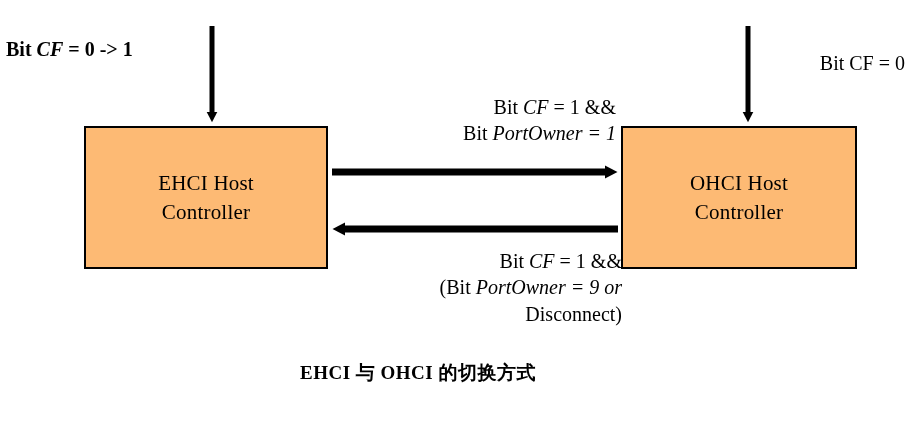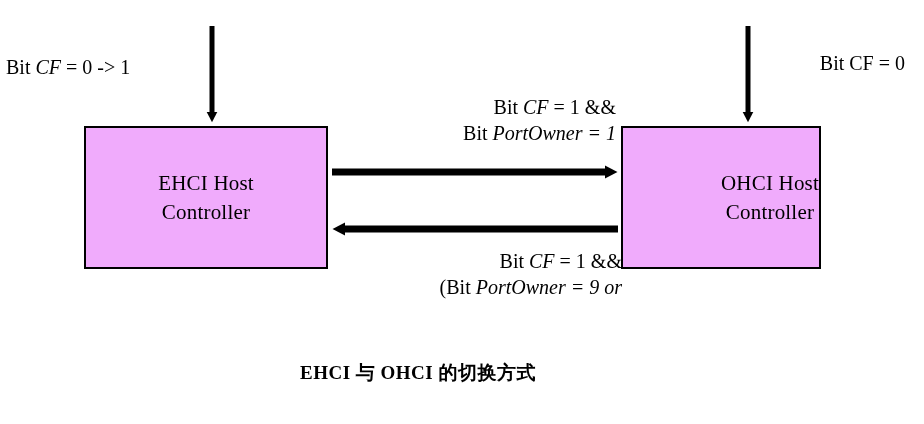--- a/index.html
+++ b/index.html
@@ -14,47 +14,47 @@
     background: #ffffff;
     overflow: hidden;
     font-family: "Liberation Serif", "DejaVu Serif", serif;
     color: #000000;
   }
 
   
   .node-box {
     position: absolute;
     box-sizing: border-box;
-    background: #f0abfc;
+    background: #fdba74;
     border: 2px solid #000000;
     display: flex;
     align-items: center;
     justify-content: center;
   }
   .node-label {
     text-align: center;
     font-size: 21px;
     line-height: 1.35;
     white-space: pre-line;
     letter-spacing: 0.2px;
   }
   #ehci-box { left: 84px; top: 126px; width: 244px; height: 143px; }
-  #ohci-box { left: 621px; top: 126px; width: 200px; height: 143px; justify-content: flex-end; }
+  #ohci-box { left: 621px; top: 126px; width: 236px; height: 143px; }
 
   
   .edge-label {
     position: absolute;
     text-align: right;
     font-size: 20px;
     line-height: 1.32;
     white-space: nowrap;
   }
   .edge-label .ital { font-style: italic; }
 
-  #label-left-input  { left: 6px;   top: 54px;  text-align: left; }
+  #label-left-input  { left: 6px;   top: 36px;  text-align: left; font-weight: bold; }
   #label-right-input { right: 19px; top: 50px;  text-align: right; }
   #label-top-edge    { left: 336px; top: 94px;  width: 280px; }
   #label-bottom-edge { left: 332px; top: 248px; width: 290px; }
 
   
   #caption {
     position: absolute;
     left: 0;
     top: 360px;
     width: 836px;
@@ -115,17 +115,18 @@
     </div>
 
   <div id="label-top-edge" class="edge-label">
       <div><span>Bit </span><span class="ital">CF</span><span> = 1 &amp;&amp;</span></div>
       <div><span>Bit </span><span class="ital">PortOwner = 1</span></div>
     </div>
 
   <div id="label-bottom-edge" class="edge-label">
       <div><span>Bit </span><span class="ital">CF</span><span> = 1 &amp;&amp;</span></div>
       <div><span>(Bit </span><span class="ital">PortOwner = 9 or</span></div>
+      <div><span>Disconnect)</span></div>
     </div>
 
   <div id="caption">EHCI 与 OHCI 的切换方式</div>
 
 </div>
 
 </body></html>

